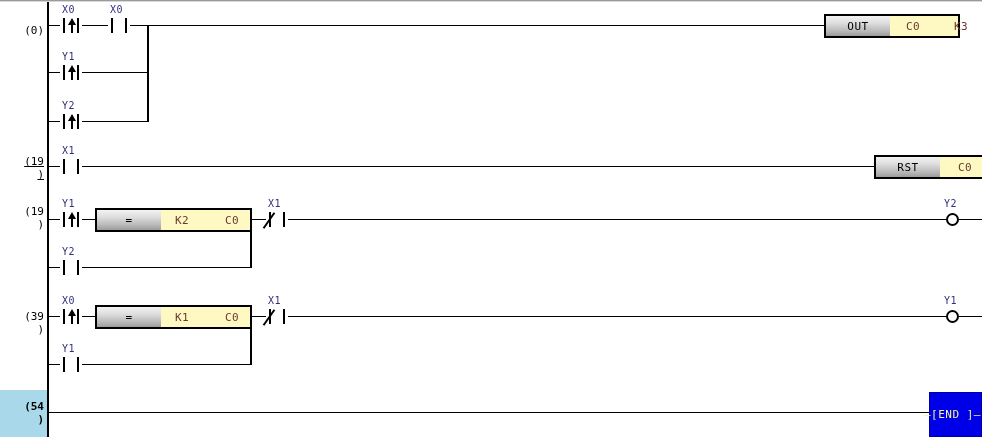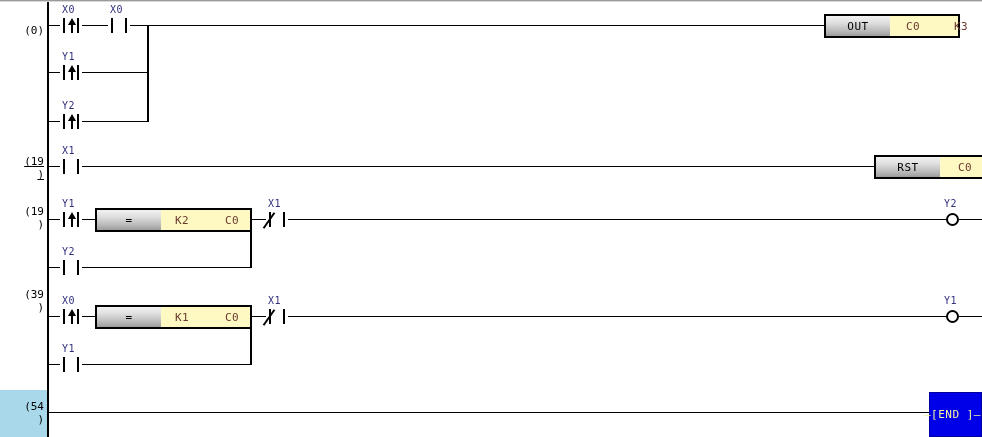--- a/index.html
+++ b/index.html
@@ -71,20 +71,21 @@
     font-size: 11px;
     line-height: 13px;
     color: #000000;
     text-align: right;
     white-space: pre;
     width: 42px;
     left: 2px;
   }
   .step-num.sel {
     background: #a8d8ea;
+    font-weight: bold;
   }
   .row-highlight {
     position: absolute;
     background: #a8d8ea;
   }
 
   
   .contact {
     position: absolute;
     width: 22px;
@@ -301,21 +302,21 @@
     <div class="bar l"></div>
     <div class="bar r"></div>
     <div class="slash"></div>
   </div>
   <div class="wire" style="left:288px; top:219px; width:659px;"></div>
 
   <div class="dev-label" style="left:944px; top:198px;">Y2</div>
   <div class="coil" style="left:946px; top:213px;"></div>
   <div class="wire" style="left:959px; top:219px; width:23px;"></div>
 
-  <div class="step-num" style="top:288px;"><span>(39</span><br><span>)</span></div>
+  <div class="step-num" style="top:310px;"><span>(39</span><br><span>)</span></div>
 
   <div class="dev-label" style="left:62px; top:295px;">X0</div>
   <div class="wire" style="left:49px; top:316px; width:11px;"></div>
   <div class="contact" style="left:60px; top:309px;">
     <div class="bar l"></div>
     <div class="bar r"></div>
     <div class="arrow"></div>
     <div class="arrow-stem"></div>
   </div>
   <div class="wire" style="left:82px; top:316px; width:14px;"></div>

